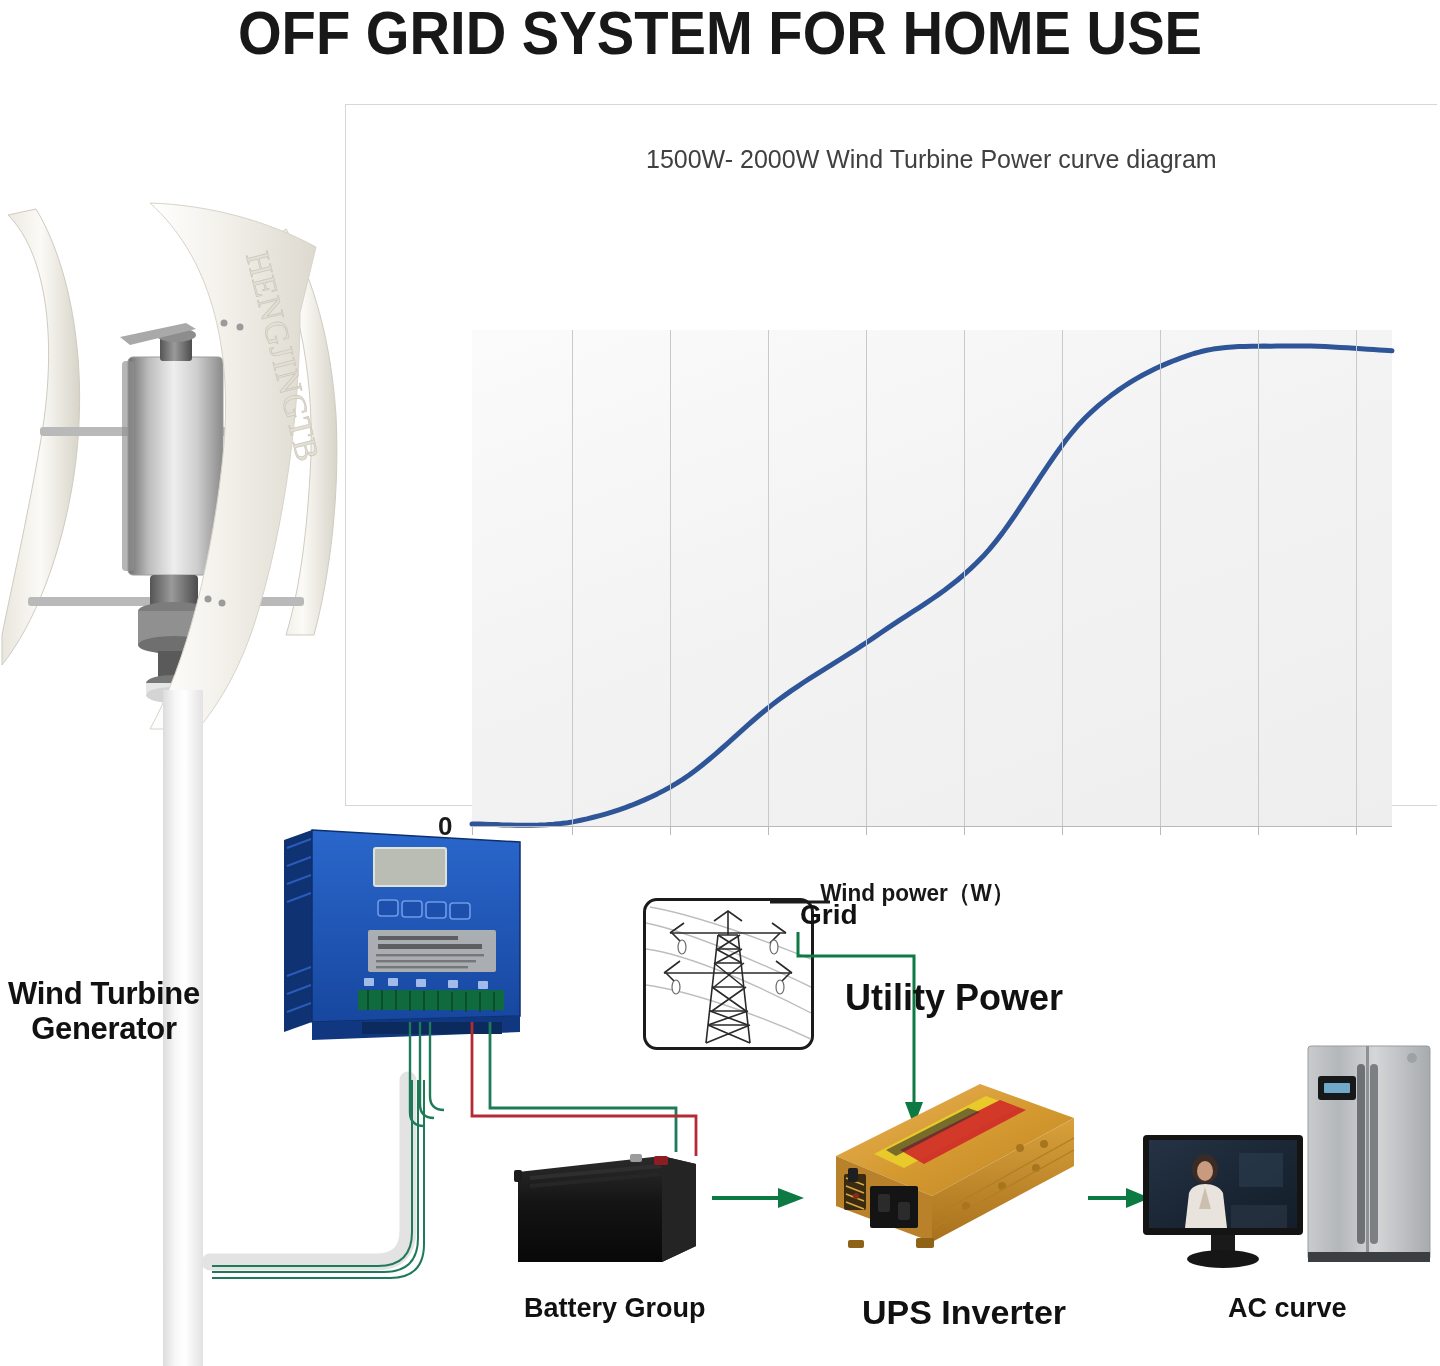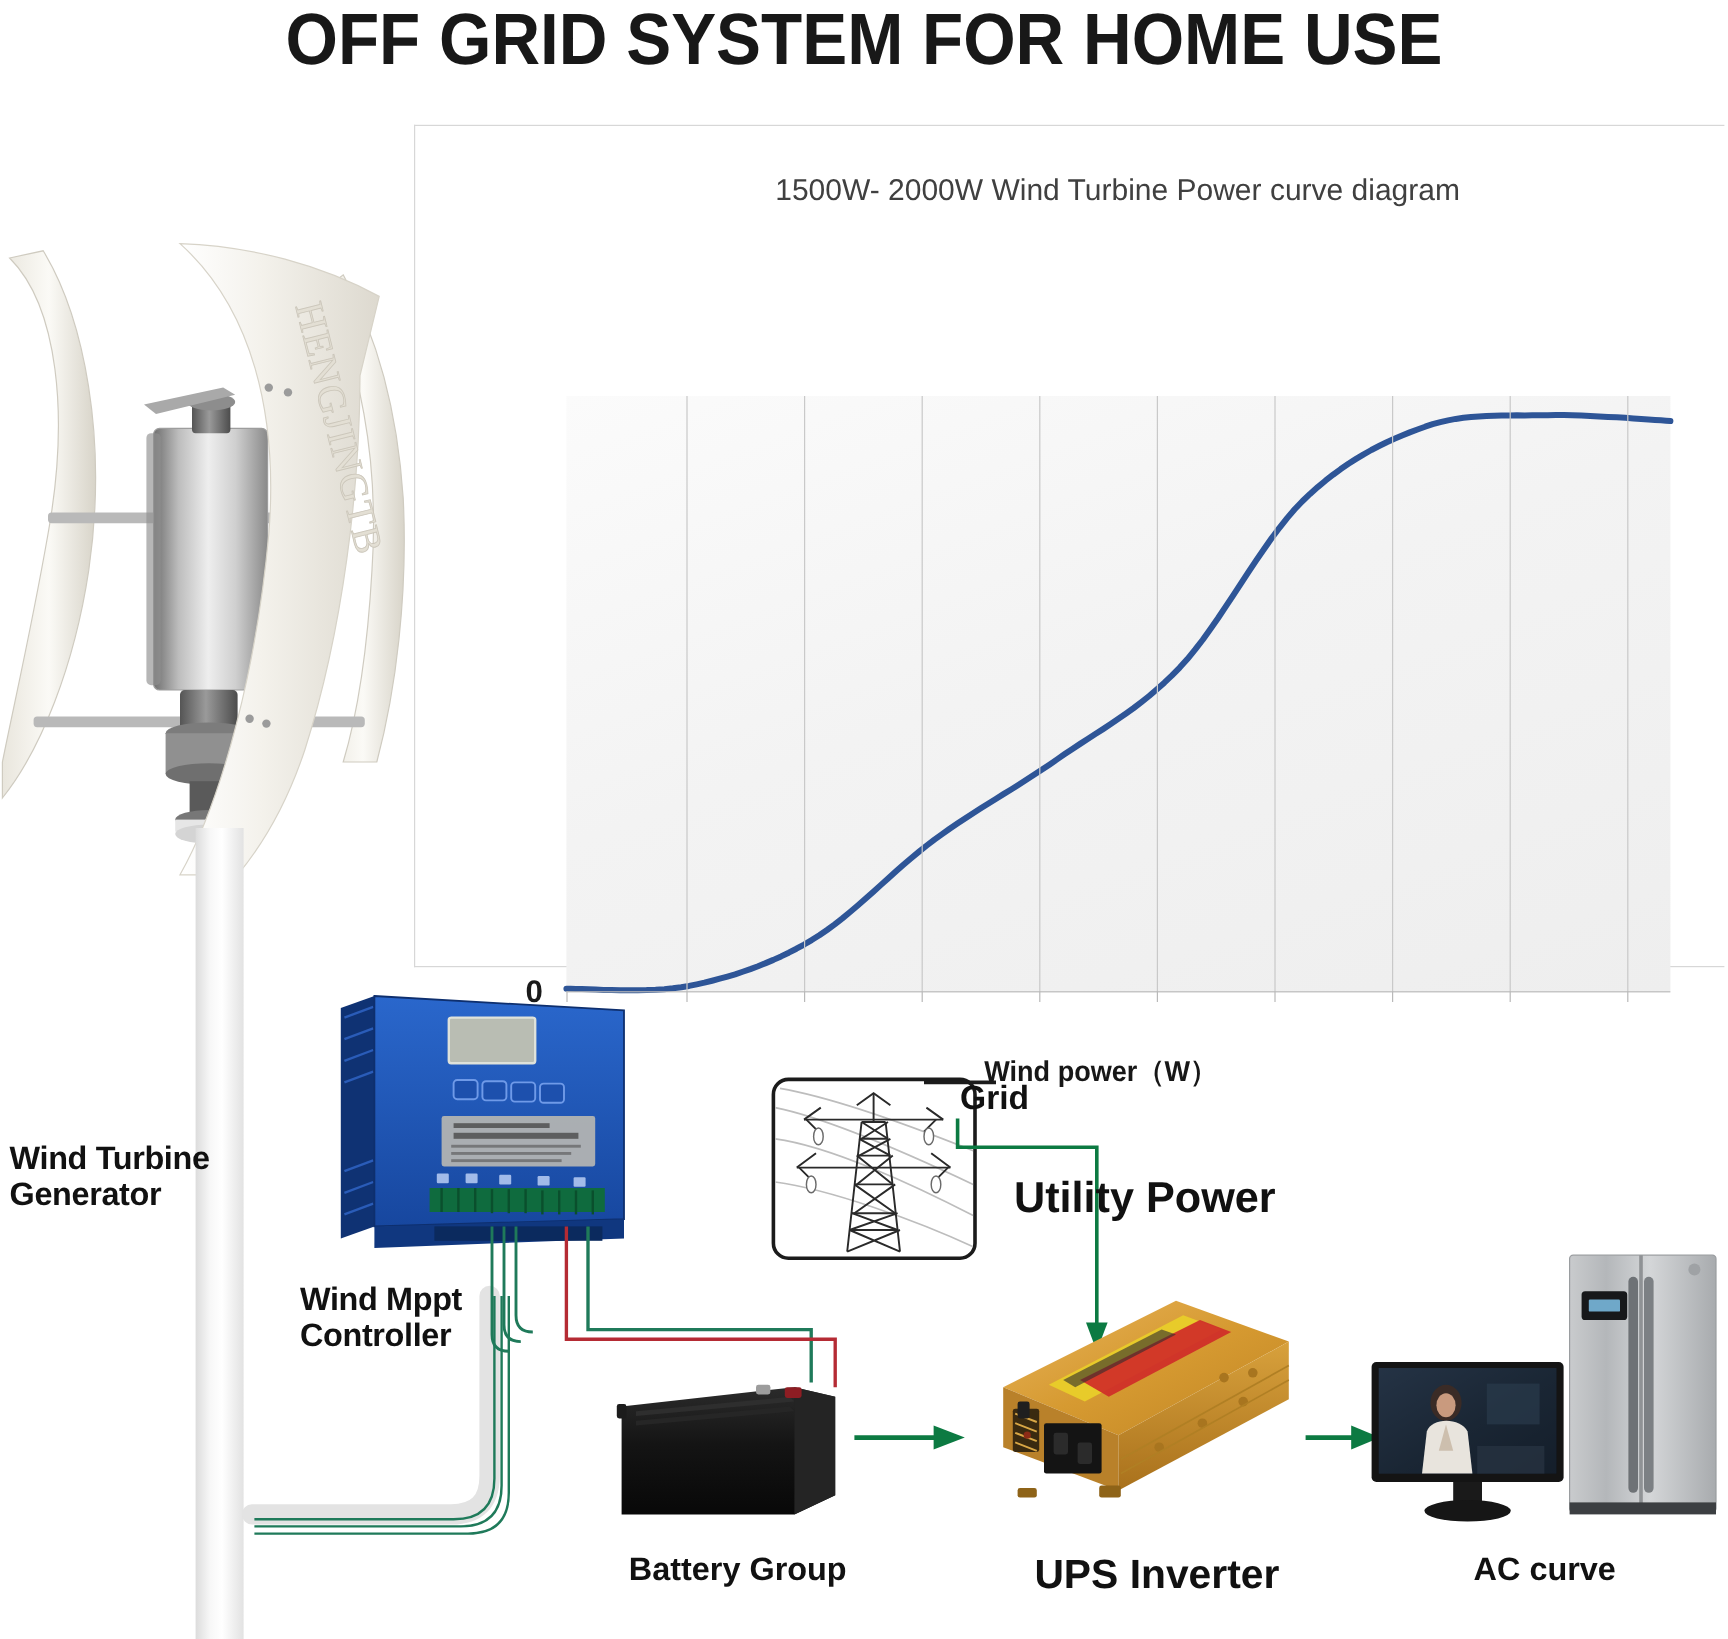--- a/index.html
+++ b/index.html
@@ -239,21 +239,21 @@
 
   <div class="mast"></div>
 
   <svg style="position:absolute;left:150px;top:1080px;width:280px;height:286px;">
     <path d="M 258 0 L 258 150 Q 258 182 226 182 L 60 182" stroke="#e3e3e3" stroke-width="17" fill="none" stroke-linecap="round"></path>
     <path d="M 262 0 L 262 152 Q 262 186 228 186 L 62 186" stroke="#1f7a5a" stroke-width="2" fill="none"></path>
     <path d="M 268 0 L 268 158 Q 268 192 234 192 L 62 192" stroke="#1f7a5a" stroke-width="2" fill="none"></path>
     <path d="M 274 0 L 274 164 Q 274 198 240 198 L 62 198" stroke="#1f7a5a" stroke-width="2" fill="none"></path>
   </svg>
 
-  <div class="dlabel" style="left:8px;top:950px;font-size:27px;letter-spacing:-0.3px;">Wind Turbine
+  <div class="dlabel" style="left:8px;top:977px;font-size:31px;letter-spacing:-0.3px;text-align:center;">Wind Turbine
 Generator</div>
 
   <div class="controller">
     <svg width="248" height="222" viewBox="0 0 248 222">
       <defs>
         <linearGradient id="blueTop" x1="0" y1="0" x2="1" y2="1">
           <stop offset="0%" stop-color="#2c63c8"></stop>
           <stop offset="55%" stop-color="#1f4fae"></stop>
           <stop offset="100%" stop-color="#143a86"></stop>
         </linearGradient>
@@ -314,22 +314,20 @@
         <line x1="184" y1="166" x2="184" y2="186"></line>
         <line x1="198" y1="166" x2="198" y2="186"></line>
         <line x1="212" y1="166" x2="212" y2="186"></line>
       </g>
 
       <path d="M 30 196 L 238 190 L 238 206 L 30 214 Z" fill="#10377f"></path>
       <rect x="80" y="196" width="140" height="12" fill="#0b2a5e"></rect>
     </svg>
   </div>
 
-  <div class="dlabel" style="left:250px;top:1068px;font-size:27px;letter-spacing:-0.3px;">Wind Mppt
-Controller</div>
 
   <svg style="position:absolute;left:380px;top:1020px;width:330px;height:210px;">
 
     <path d="M 30 2 L 30 92 Q 30 106 44 106 L 44 106" stroke="#1f7a5a" stroke-width="2.4" fill="none"></path>
     <path d="M 40 2 L 40 84 Q 40 98 54 98" stroke="#1f7a5a" stroke-width="2.4" fill="none"></path>
     <path d="M 50 2 L 50 76 Q 50 90 64 90" stroke="#1f7a5a" stroke-width="2.4" fill="none"></path>
 
     <path d="M 110 2 L 110 88 L 296 88 L 296 132" stroke="#1f7a5a" stroke-width="2.8" fill="none"></path>
 
     <path d="M 92 2 L 92 96 L 316 96 L 316 136" stroke="#b52b34" stroke-width="2.8" fill="none"></path>

